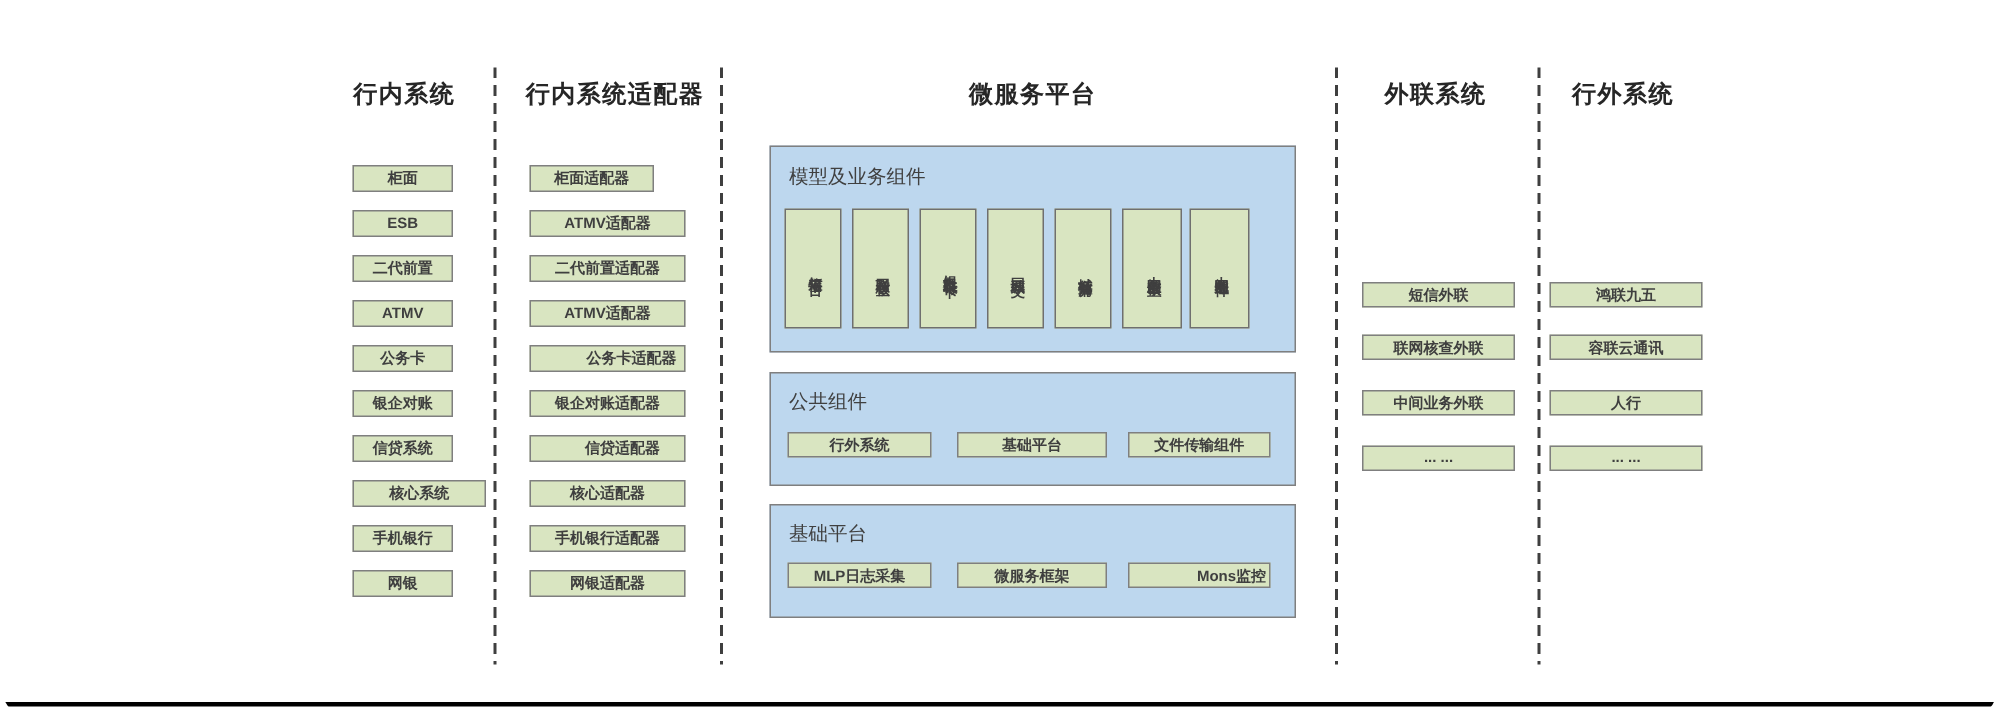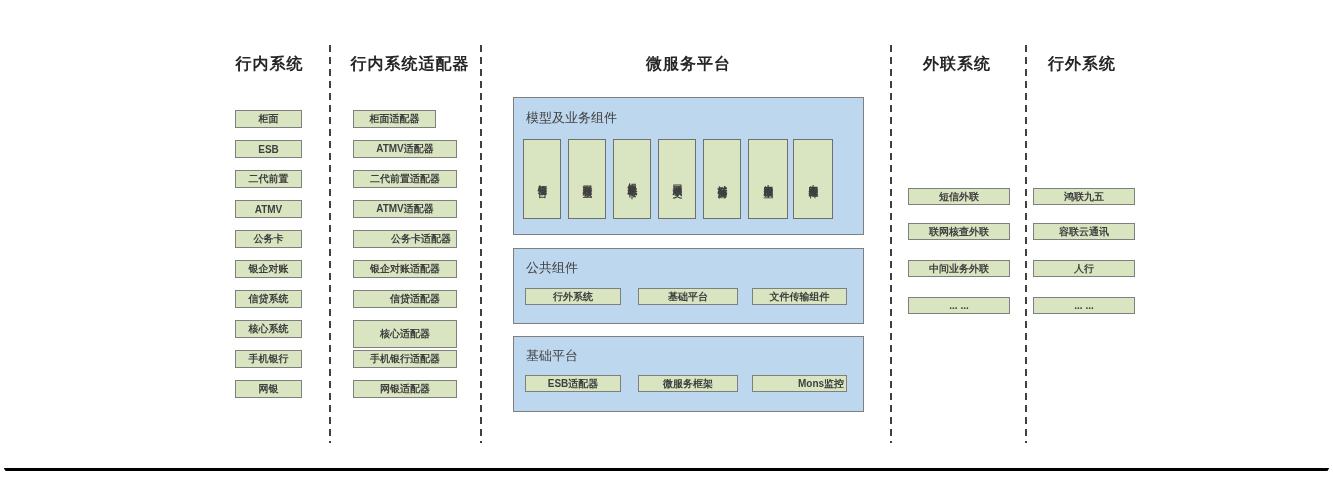--- a/index.html
+++ b/index.html
@@ -90,32 +90,32 @@
   <div class="divider" style="left:890px;"></div>
   <div class="divider" style="left:1025px;"></div>
 
   <div class="gbox" style="left:235px;top:110px;width:67px;height:18px;">柜面</div>
   <div class="gbox" style="left:235px;top:140px;width:67px;height:18px;">ESB</div>
   <div class="gbox" style="left:235px;top:170px;width:67px;height:18px;">二代前置</div>
   <div class="gbox" style="left:235px;top:200px;width:67px;height:18px;">ATMV</div>
   <div class="gbox" style="left:235px;top:230px;width:67px;height:18px;">公务卡</div>
   <div class="gbox" style="left:235px;top:260px;width:67px;height:18px;">银企对账</div>
   <div class="gbox" style="left:235px;top:290px;width:67px;height:18px;">信贷系统</div>
-  <div class="gbox" style="left:235px;top:320px;width:67px;height:18px;text-align:center;">核心系统</div>
+  <div class="gbox" style="left:235px;top:320px;width:89px;height:18px;text-align:center;">核心系统</div>
   <div class="gbox" style="left:235px;top:350px;width:67px;height:18px;">手机银行</div>
   <div class="gbox" style="left:235px;top:380px;width:67px;height:18px;">网银</div>
 
   <div class="gbox" style="left:353px;top:110px;width:83px;height:18px;font-family:Liberation Mono, monospace;">柜面适配器</div>
   <div class="gbox" style="left:353px;top:140px;width:104px;height:18px;">ATMV适配器</div>
   <div class="gbox" style="left:353px;top:170px;width:104px;height:18px;">二代前置适配器</div>
   <div class="gbox" style="left:353px;top:200px;width:104px;height:18px;">ATMV适配器</div>
   <div class="gbox" style="left:353px;top:230px;width:104px;height:18px;padding-left:32px;">公务卡适配器</div>
   <div class="gbox" style="left:353px;top:260px;width:104px;height:18px;text-align:center;">银企对账适配器</div>
   <div class="gbox" style="left:353px;top:290px;width:104px;height:18px;padding-left:20px;">信贷适配器</div>
-  <div class="gbox" style="left:353px;top:320px;width:104px;height:28px;">核心适配器</div>
+  <div class="gbox" style="left:353px;top:320px;width:104px;height:18px;">核心适配器</div>
   <div class="gbox" style="left:353px;top:350px;width:104px;height:18px;">手机银行适配器</div>
   <div class="gbox" style="left:353px;top:380px;width:104px;height:18px;">网银适配器</div>
 
   <div class="panel" style="top:97px;height:138px;">
     <div class="panel-label" style="top:11px;">模型及业务组件</div>
   </div>
   <div class="gbox vbox" style="left:523px;top:139px;width:38px;height:80px;">短信平台</div>
   <div class="gbox vbox" style="left:568px;top:139px;width:38px;height:80px;">联网核查</div>
   <div class="gbox vbox" style="left:613px;top:139px;width:38px;height:80px;">银联及银行卡</div>
   <div class="gbox vbox" style="left:658px;top:139px;width:38px;height:80px;">同城票交</div>
@@ -126,21 +126,21 @@
   <div class="panel" style="top:248px;height:76px;">
     <div class="panel-label" style="top:10px;">公共组件</div>
   </div>
   <div class="gbox" style="left:525px;top:288px;width:96px;height:17px;">行外系统</div>
   <div class="gbox" style="left:638px;top:288px;width:100px;height:17px;">基础平台</div>
   <div class="gbox" style="left:752px;top:288px;width:95px;height:17px;">文件传输组件</div>
 
   <div class="panel" style="top:336px;height:76px;">
     <div class="panel-label" style="top:10px;">基础平台</div>
   </div>
-  <div class="gbox" style="left:525px;top:375px;width:96px;height:17px;">ESB适配器</div>
+  <div class="gbox" style="left:525px;top:375px;width:96px;height:17px;">MLP日志采集</div>
   <div class="gbox" style="left:638px;top:375px;width:100px;height:17px;">微服务框架</div>
   <div class="gbox" style="left:752px;top:375px;width:95px;height:17px;padding-left:43px;">Mons监控</div>
 
   <div class="gbox" style="left:908px;top:188px;width:102px;height:17px;">短信外联</div>
   <div class="gbox" style="left:908px;top:223px;width:102px;height:17px;">联网核查外联</div>
   <div class="gbox" style="left:908px;top:260px;width:102px;height:17px;">中间业务外联</div>
   <div class="gbox" style="left:908px;top:297px;width:102px;height:17px;">... ...</div>
 
   <div class="gbox" style="left:1033px;top:188px;width:102px;height:17px;">鸿联九五</div>
   <div class="gbox" style="left:1033px;top:223px;width:102px;height:17px;">容联云通讯</div>

